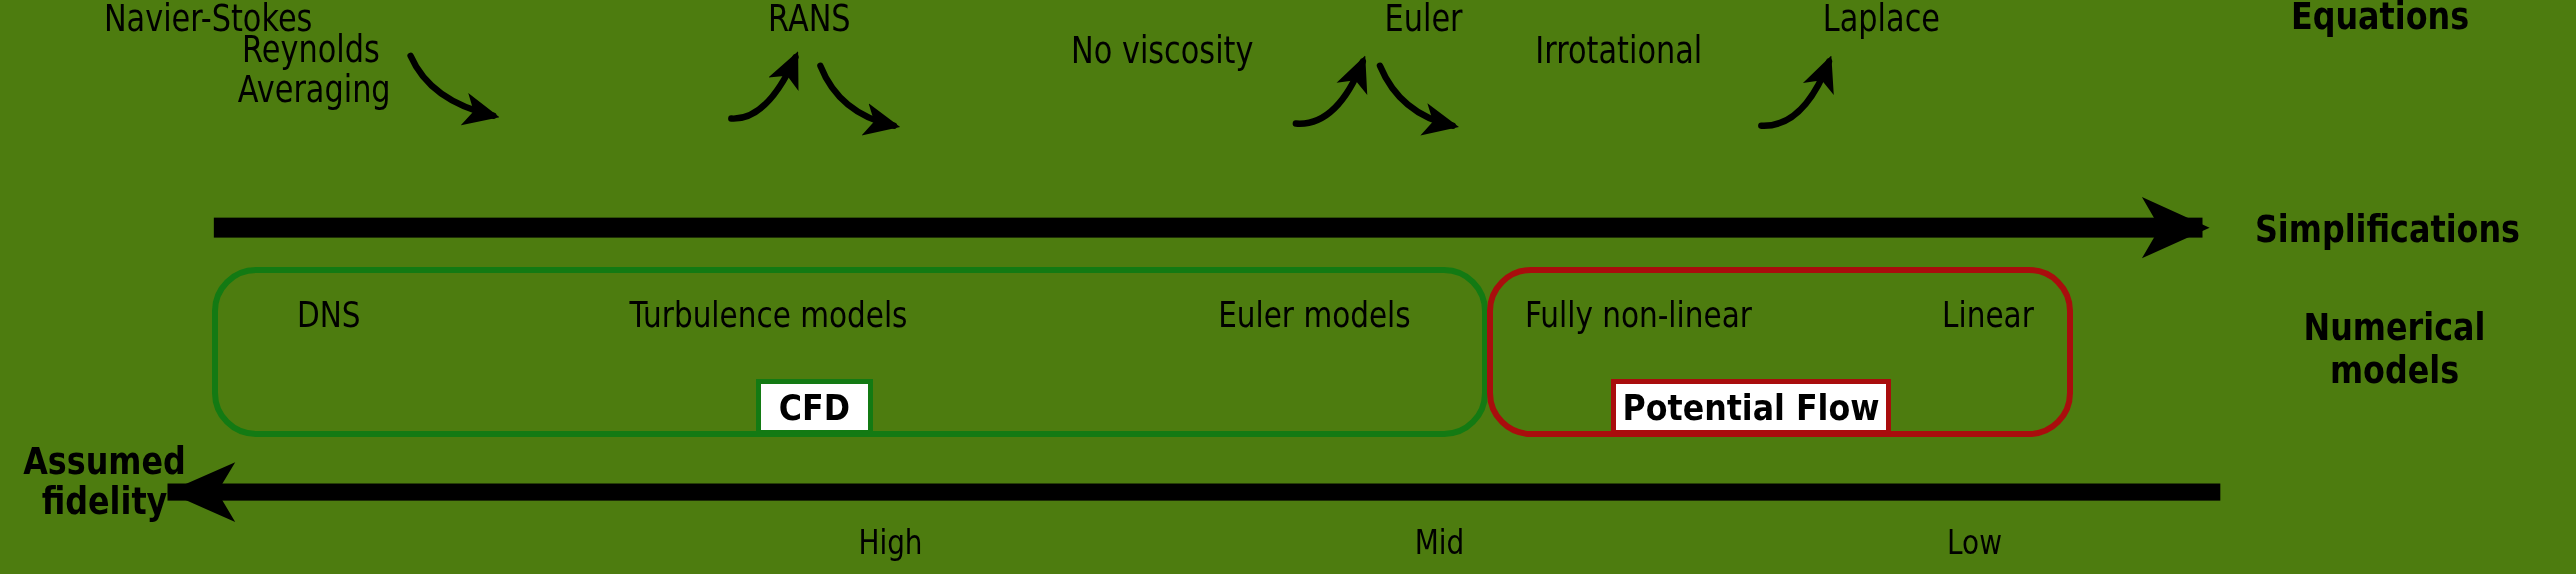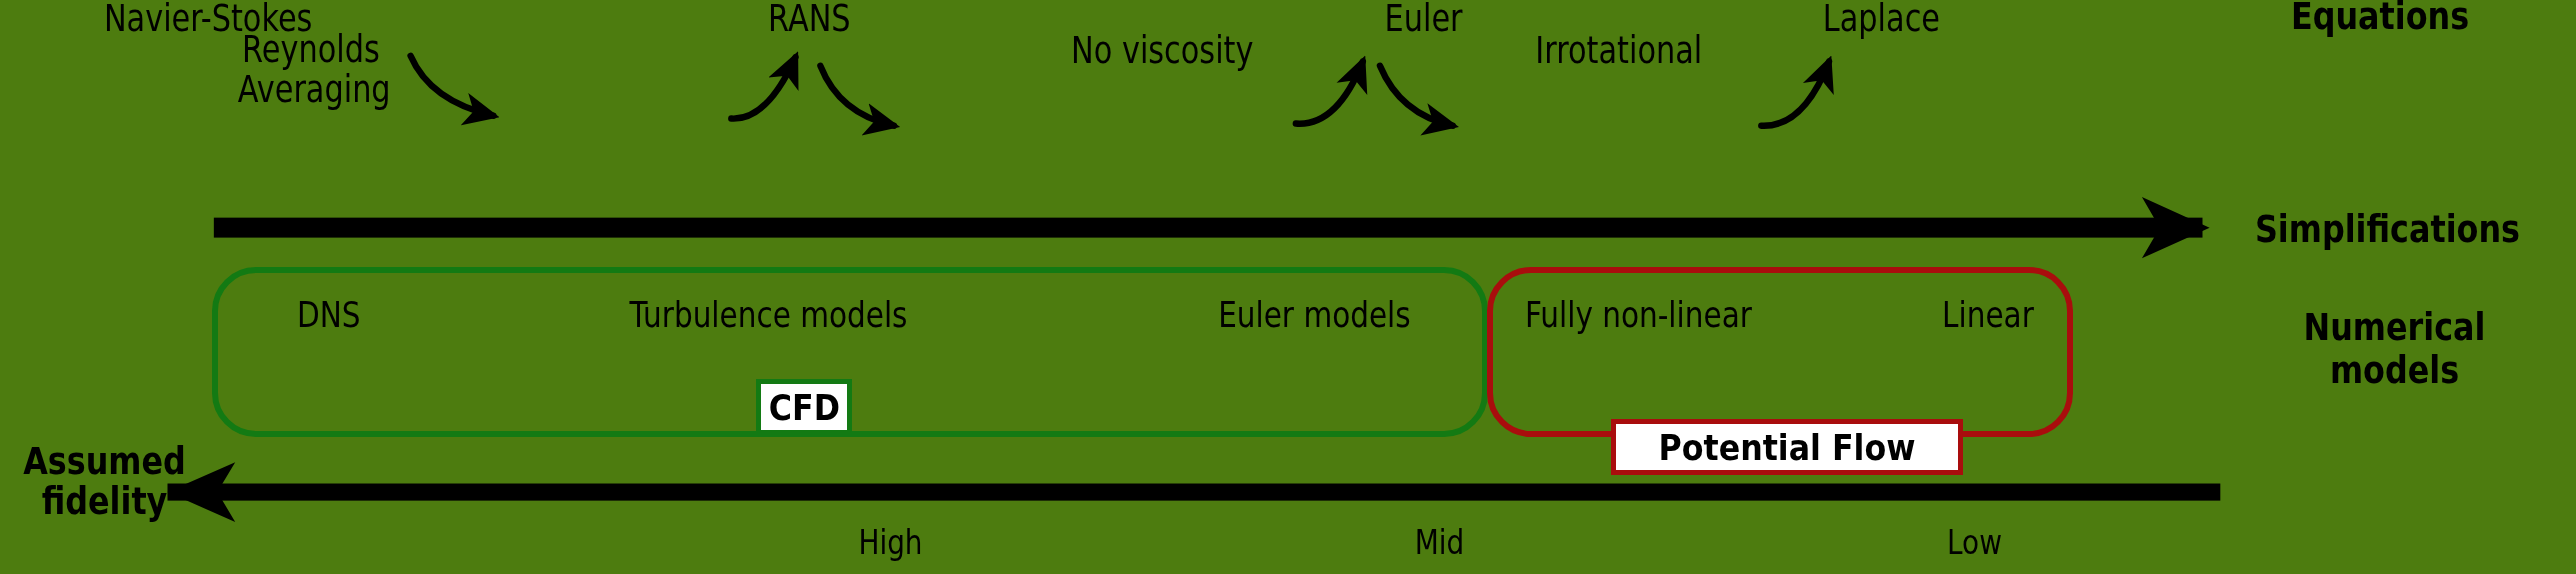--- a/index.html
+++ b/index.html
@@ -125,25 +125,25 @@
   <div class="lbl mdl" style="left:290px; top:296px;">DNS</div>
 
   <div class="lbl mdl" style="left:599px; top:296px;">Turbulence models</div>
 
   <div class="lbl mdl" style="left:1197px; top:296px;">Euler models</div>
 
   <div class="lbl mdl" style="left:1500px; top:296px;">Fully non-linear</div>
 
   <div class="lbl mdl" style="left:1932px; top:296px;">Linear</div>
 
-  <div class="tag green" style="left:756px; top:379px; width:96px; height:56px;">
+  <div class="tag green" style="left:756px; top:379px; width:117px; height:56px;">
     <span>CFD</span>
   </div>
 
-  <div class="tag red" style="left:1611px; top:379px; width:352px; height:56px;margin-top:40px;">
+  <div class="tag red" style="left:1611px; top:379px; width:280px; height:56px;">
     <span>Potential Flow</span>
   </div>
 
   <div class="lbl tick" style="left:805px; top:524px; width:171px; text-align:center;">High</div>
 
   <div class="lbl tick" style="left:1354px; top:524px; width:171px; text-align:center;">Mid</div>
 
   <div class="lbl tick" style="left:1889px; top:524px; width:171px; text-align:center;">Low</div>
 
   <svg class="overlay" viewBox="0 0 3614 806">

